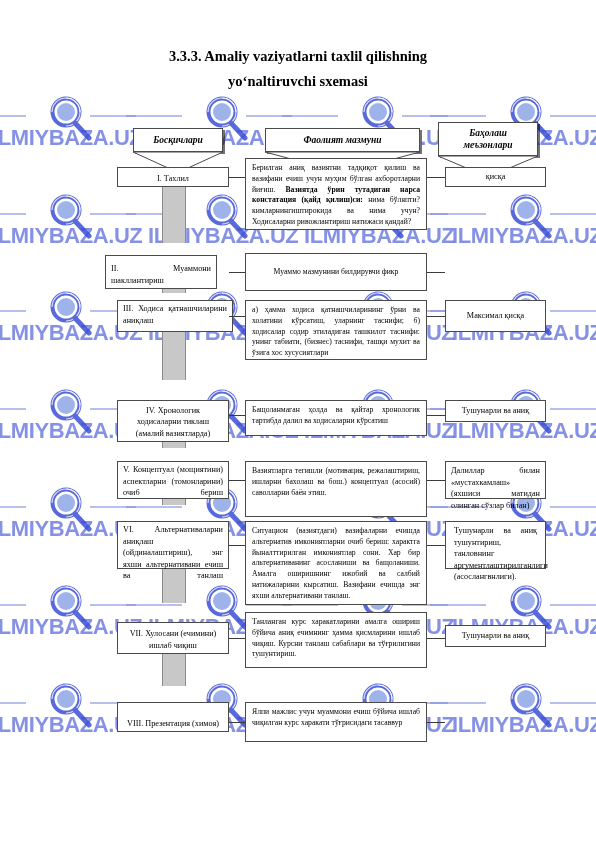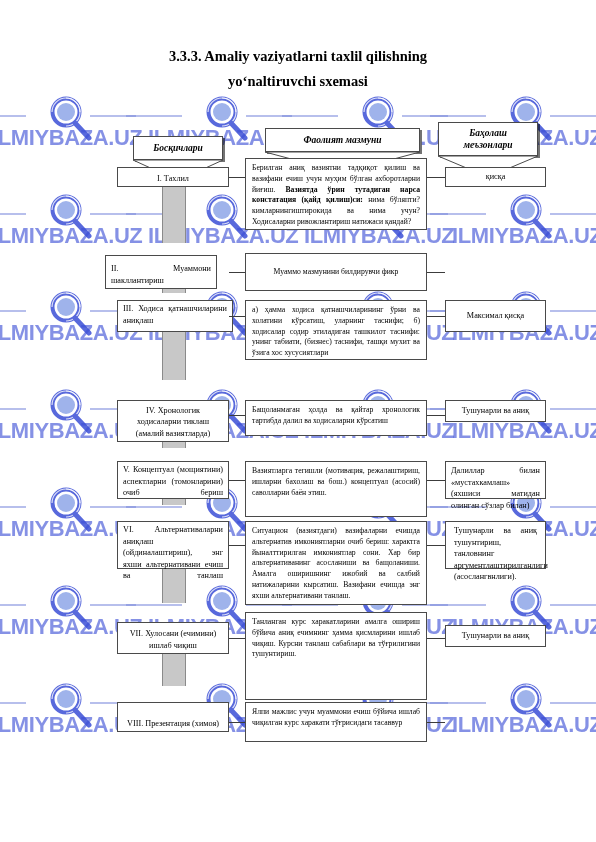--- a/index.html
+++ b/index.html
@@ -529,21 +529,21 @@
   </div>
 
 <div id="page">
 
   <div id="title-block">
     <div class="tline">3.3.3. Amaliy vaziyatlarni taxlil qilishning</div>
     <div class="tline">yo‘naltiruvchi sxemasi</div>
   </div>
 
   <div class="banner-wrap" style="left:133px; top:128px; width:90px;">
-    <div class="banner" style="height:22px;margin-top:8px;">Босқичлари</div>
+    <div class="banner" style="height:22px;">Босқичлари</div>
     <svg width="90" height="16" style="display:block">
       <polygon points="0,0 90,0 55,16 35,16" fill="#ffffff" stroke="#4a4a4a" stroke-width="1"></polygon>
     </svg>
   </div>
 
   <div class="banner-wrap" style="left:265px; top:128px; width:155px;">
     <div class="banner" style="height:22px;">Фаолият мазмуни</div>
     <svg width="155" height="16" style="display:block">
       <polygon points="0,0 155,0 95,16 60,16" fill="#ffffff" stroke="#4a4a4a" stroke-width="1"></polygon>
     </svg>
@@ -625,21 +625,21 @@
   </div>
   <div class="connector" style="left:427px; top:545px; width:18px;"></div>
   <div class="node crit-box just" style="left:445px; top:521px; width:101px; height:48px; display:block; padding:3px 8px; text-align:justify; text-align-last:left;">
     <span>Тушунарли ва аниқ тушунтириш, танловнинг аргументлаштирилганлиги (асослангвнлиги).</span>
   </div>
 
   <div class="node stage-box" style="left:117px; top:622px; width:112px; height:32px;">
     <span>VII. Хулосани (ечимини) ишлаб чиқиш</span>
   </div>
   <div class="connector" style="left:229px; top:638px; width:16px;"></div>
-  <div class="node content-box" style="left:245px; top:612px; width:182px; height:88px;">
+  <div class="node content-box" style="left:245px; top:612px; width:182px; height:56px;">
     <span>Танланган курс харакатларини амалга ошириш бўйича аниқ ечимнинг ҳамма қисмларини ишлаб чиқиш. Курсни танлаш сабаблари ва тўғрилигини тушунтириш.</span>
   </div>
   <div class="connector" style="left:427px; top:638px; width:18px;"></div>
   <div class="node crit-box" style="left:445px; top:625px; width:101px; height:22px;">
     <span>Тушунарли ва аниқ</span>
   </div>
 
   <div class="node stage-box" style="left:117px; top:702px; width:112px; height:30px;">
     <span>VIII. Презентация (химоя)</span>
   </div>

